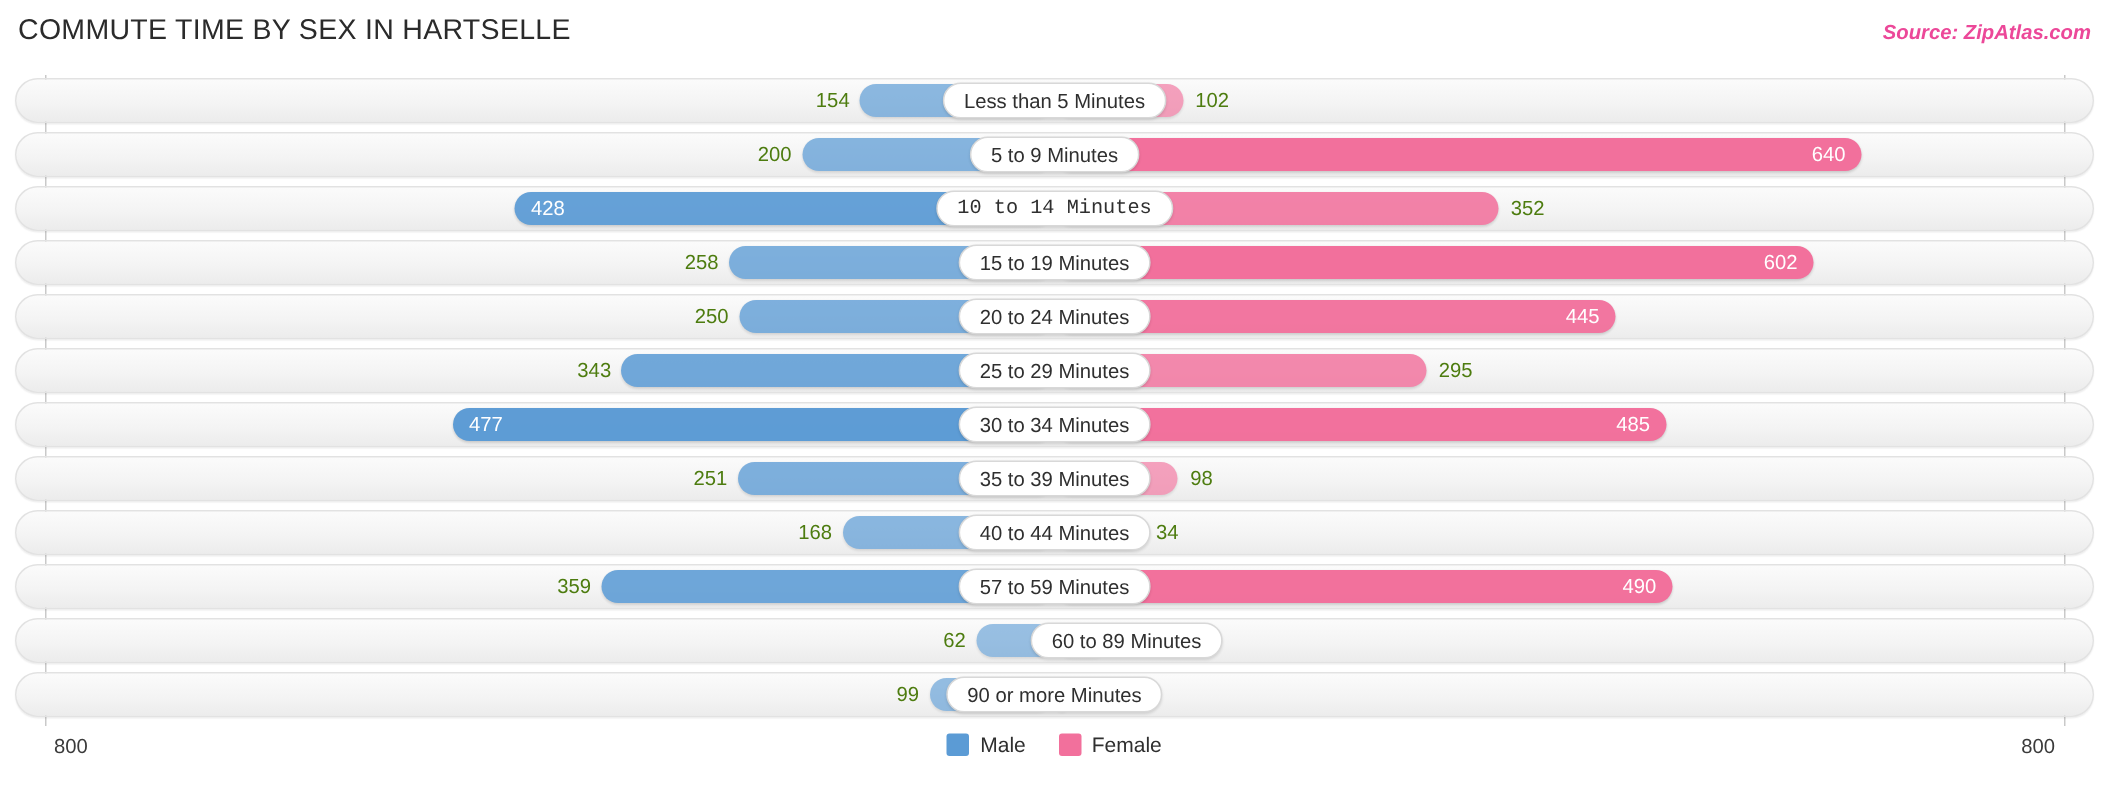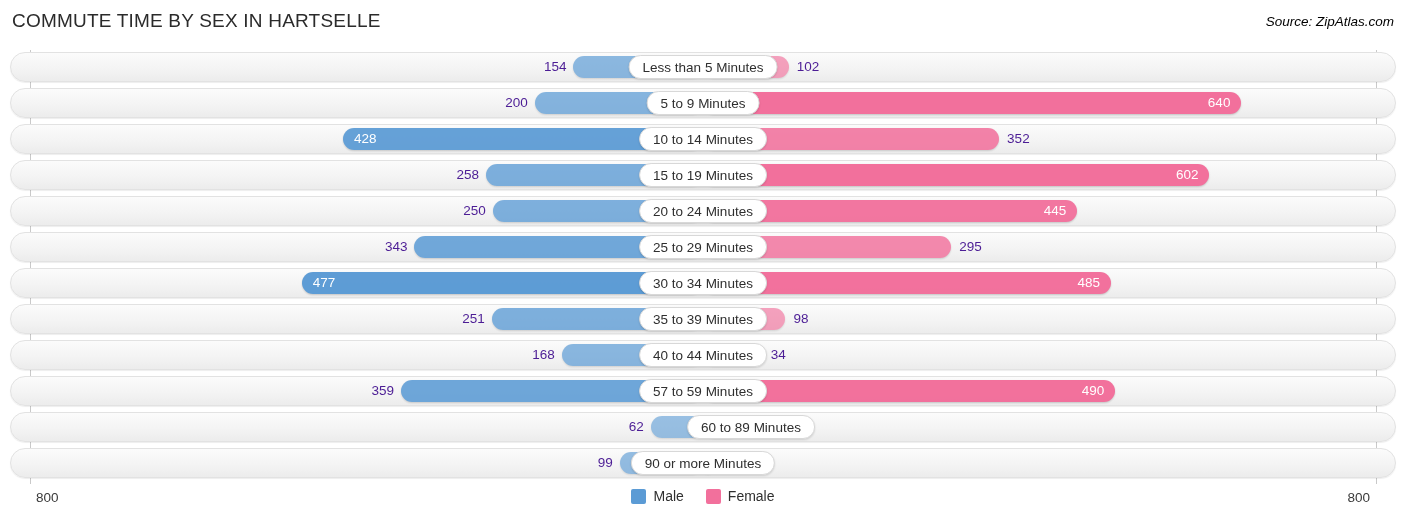--- a/index.html
+++ b/index.html
@@ -25,22 +25,22 @@
     font-weight: 400;
     letter-spacing: .2px;
     color: #2b2b2b;
     white-space: nowrap;
   }
   #source-note {
     position: absolute;
     right: 12px; top: 14px;
     font-size: 13.5px;
     font-style: italic;
-    font-weight: 400;
-    color: #000000;
+    font-weight: 700;
+    color: #ec4899;
     white-space: nowrap;
     text-align: center;
   }
 
   
   #plot {
     position: absolute;
     left: 0; top: 48px;
     width: 1406px;
     height: 440px;
@@ -80,21 +80,21 @@
   }
   .bar-male   { background: #6aa9dd; }
   .bar-female { background: #f2709c; }
 
   .bar-value {
     position: absolute;
     top: 4px;
     height: 22px;
     line-height: 22px;
     font-size: 13.5px;
-    color: #4c1d95;
+    color: #4d7c0f;
     white-space: nowrap;
   }
   .bar-value.inside {
     color: #ffffff;
     font-weight: 400;
   }
   .val-left  { text-align: right; }
   .val-right { text-align: left; }
 
   .center-pill {
@@ -177,21 +177,21 @@
         <div class="bar bar-female" style="left: 693px; width: 538.4px; background: rgb(242, 112, 156); opacity: 1;"></div>
         <div class="bar-value val-right inside" style="left: 1174.4px; width: 46px; text-align: right;">640</div>
         <div class="center-pill" style="left: 693px;">5 to 9 Minutes</div>
       </div>
       <div class="row" style="top: 76px;">
         <div class="row-track"></div>
         <div class="bar bar-male" style="left: 332.945px; width: 360.055px; background: rgb(91, 155, 213); opacity: 0.935;"></div>
         <div class="bar-value val-left inside" style="left: 332.945px; width: 46px; text-align: left; padding-left: 11px;">428</div>
         <div class="bar bar-female" style="left: 693px; width: 296.12px; background: rgb(242, 112, 156); opacity: 0.867;"></div>
         <div class="bar-value val-right" style="left: 997.12px; width: 50px;">352</div>
-        <div class="center-pill" style="left: 693px;">10 to 14 Minutes</div>
+        <div class="center-pill" style="left: 693px; font-family: Liberation Mono, monospace;">10 to 14 Minutes</div>
       </div>
       <div class="row" style="top: 112px;">
         <div class="row-track"></div>
         <div class="bar bar-male" style="left: 475.957px; width: 217.042px; background: rgb(91, 155, 213); opacity: 0.782;"></div>
         <div class="bar-value val-left" style="left: 423.957px; width: 45px;">258</div>
         <div class="bar bar-female" style="left: 693px; width: 506.433px; background: rgb(242, 112, 156); opacity: 1;"></div>
         <div class="bar-value val-right inside" style="left: 1142.43px; width: 46px; text-align: right;">602</div>
         <div class="center-pill" style="left: 693px;">15 to 19 Minutes</div>
       </div>
       <div class="row" style="top: 148px;">

